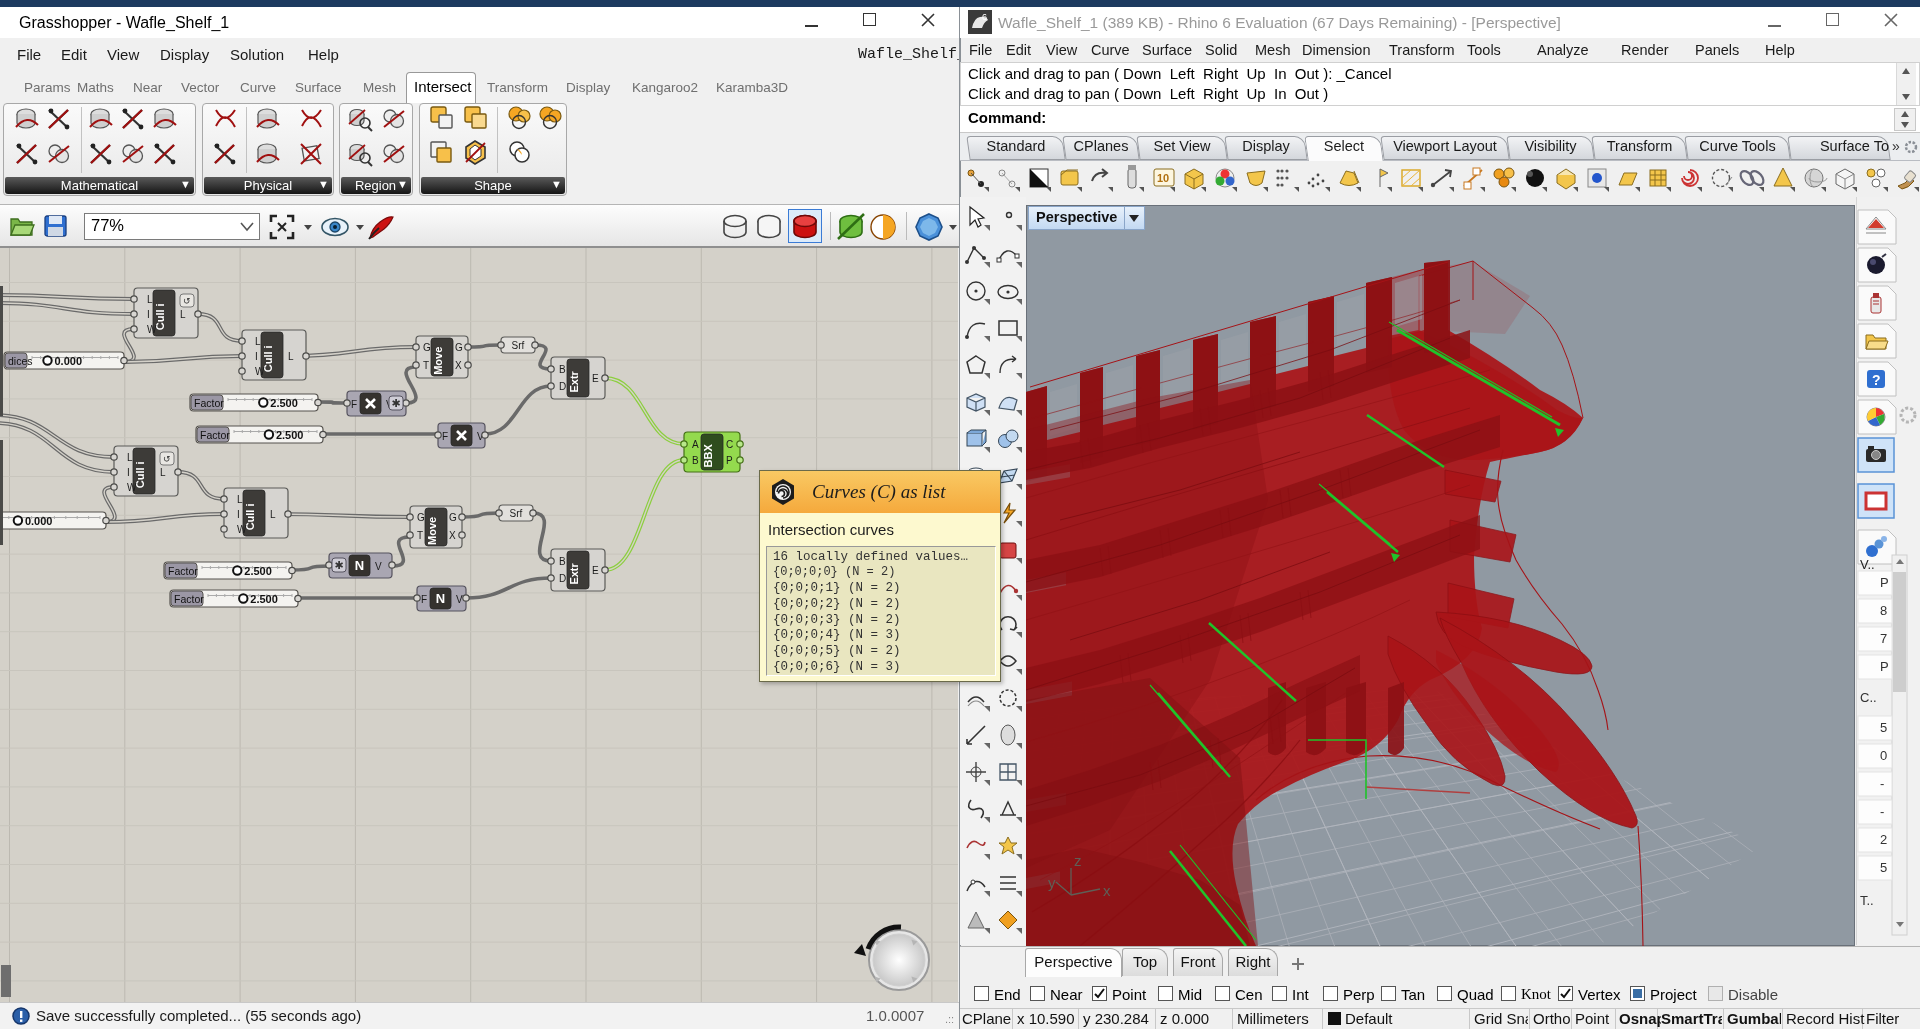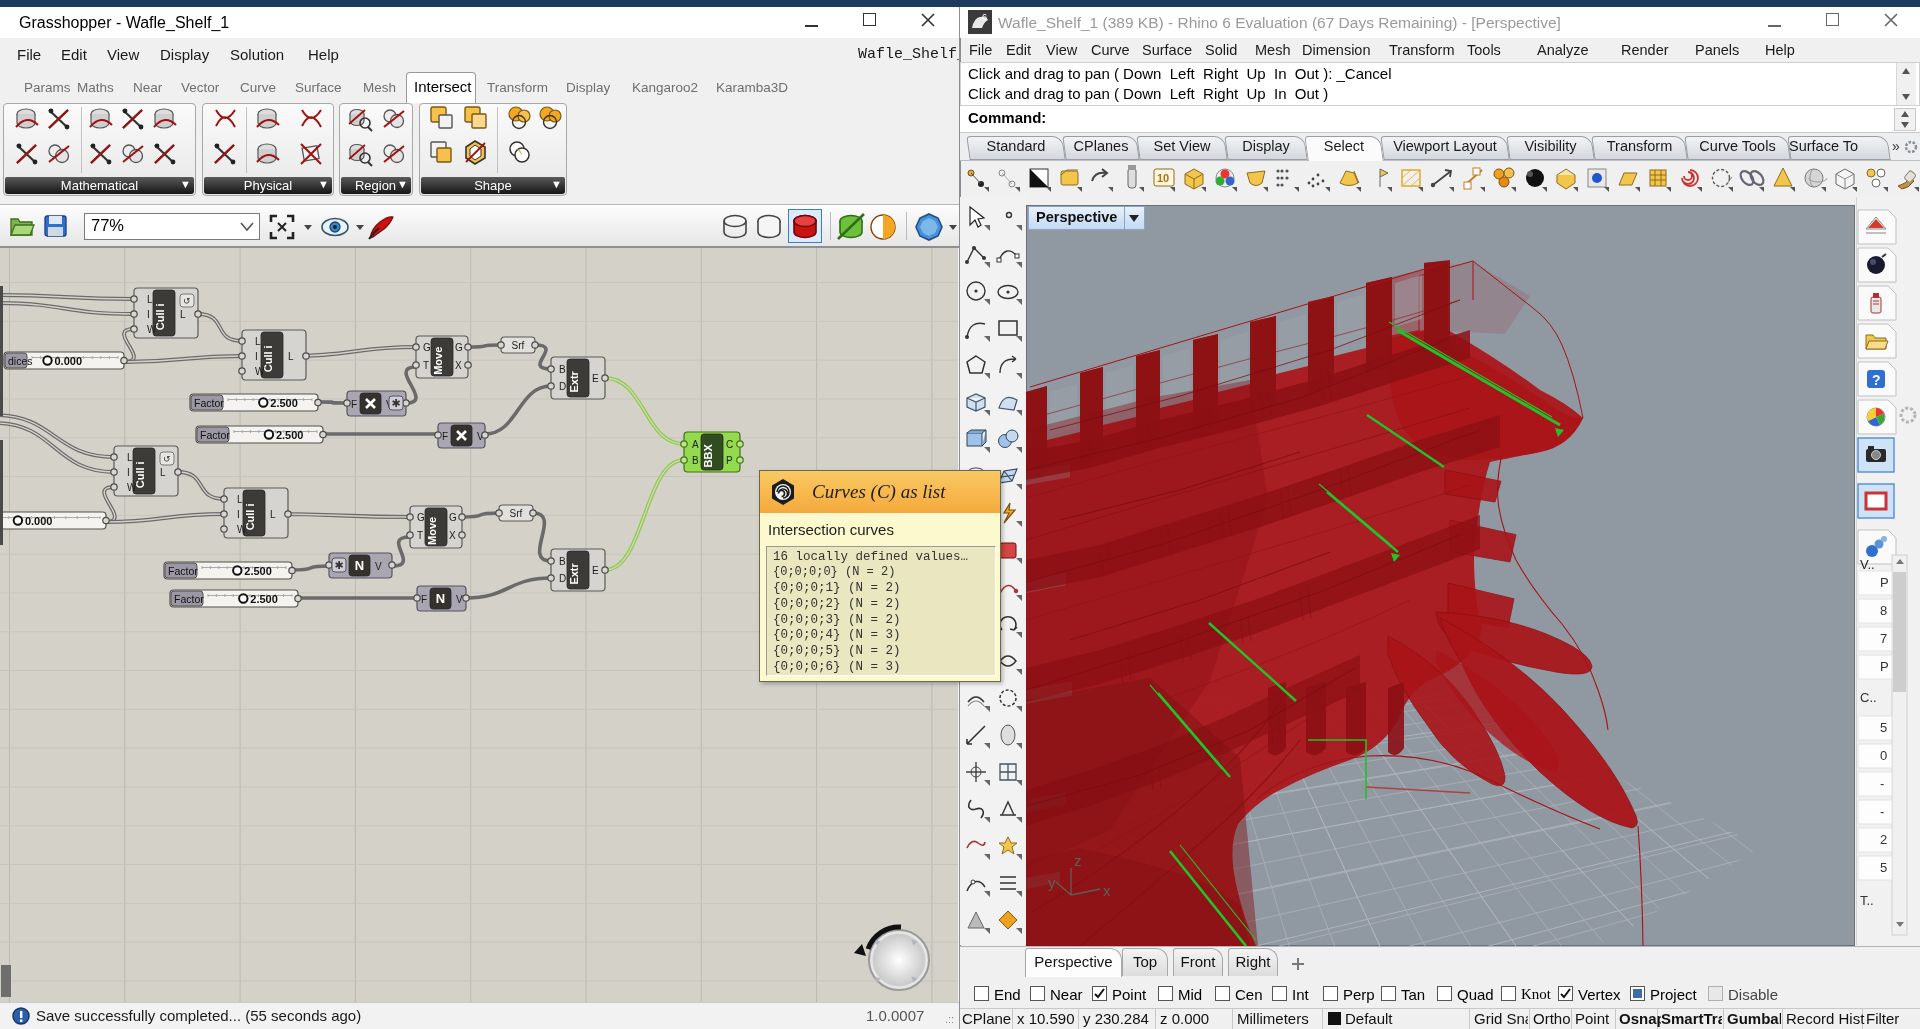--- a/index.html
+++ b/index.html
@@ -668,21 +668,21 @@
     <div class="txt" style="left:1306px;top:138px;width:76px;text-align:center;font-size:14.5px;color:#1a1a1a;">Select</div>
     <div class="abs" style="left:1382px;top:136px;width:126px;height:24px;background:linear-gradient(#f2f3f5,#d4d7dc);border:1px solid #9a9da3;border-bottom:1px solid #9a9da3;border-radius:4px 10px 0 0;transform:skewX(8deg);"></div>
     <div class="txt" style="left:1382px;top:138px;width:126px;text-align:center;font-size:14.5px;color:#1a1a1a;">Viewport Layout</div>
     <div class="abs" style="left:1508px;top:136px;width:85px;height:24px;background:linear-gradient(#f2f3f5,#d4d7dc);border:1px solid #9a9da3;border-bottom:1px solid #9a9da3;border-radius:4px 10px 0 0;transform:skewX(8deg);"></div>
     <div class="txt" style="left:1508px;top:138px;width:85px;text-align:center;font-size:14.5px;color:#1a1a1a;">Visibility</div>
     <div class="abs" style="left:1593px;top:136px;width:93px;height:24px;background:linear-gradient(#f2f3f5,#d4d7dc);border:1px solid #9a9da3;border-bottom:1px solid #9a9da3;border-radius:4px 10px 0 0;transform:skewX(8deg);"></div>
     <div class="txt" style="left:1593px;top:138px;width:93px;text-align:center;font-size:14.5px;color:#1a1a1a;">Transform</div>
     <div class="abs" style="left:1686px;top:136px;width:103px;height:24px;background:linear-gradient(#f2f3f5,#d4d7dc);border:1px solid #9a9da3;border-bottom:1px solid #9a9da3;border-radius:4px 10px 0 0;transform:skewX(8deg);"></div>
     <div class="txt" style="left:1686px;top:138px;width:103px;text-align:center;font-size:14.5px;color:#1a1a1a;">Curve Tools</div>
     <div class="abs" style="left:1789px;top:136px;width:100px;height:24px;background:linear-gradient(#f2f3f5,#d4d7dc);border:1px solid #9a9da3;border-bottom:1px solid #9a9da3;border-radius:4px 10px 0 0;transform:skewX(8deg);"></div>
-    <div class="txt" style="left:1789px;top:138px;width:100px;text-align:left;font-size:14.5px;color:#1a1a1a;">Surface To</div>
+    <div class="txt" style="left:1789px;top:138px;width:100px;text-align:right;font-size:14.5px;color:#1a1a1a;">Surface To</div>
     <div class="txt" style="left:1892px;top:138px;font-size:14px;color:#333;">»</div>
     <svg class="abs" style="left:1903px;top:139px" width="16" height="16">
       <circle cx="8" cy="8" r="5" fill="none" stroke="#8a8f96" stroke-width="2.5" stroke-dasharray="2.5 1.6"></circle>
     </svg>
     <svg class="abs" style="left:960px;top:161px" width="960" height="36" viewBox="0 0 960 36">
       <circle cx="11" cy="12" r="3" fill="#e8a33d" stroke="#7a5510"></circle>
       <circle cx="21" cy="23" r="3" fill="#222"></circle>
       <path d="M 11 12 L 21 23" stroke="#555"></path>
       <path d="M 24 26 l 5 0 l 0 5 z" fill="#555"></path>
       <circle cx="42" cy="12" r="3" fill="none" stroke="#888"></circle>

